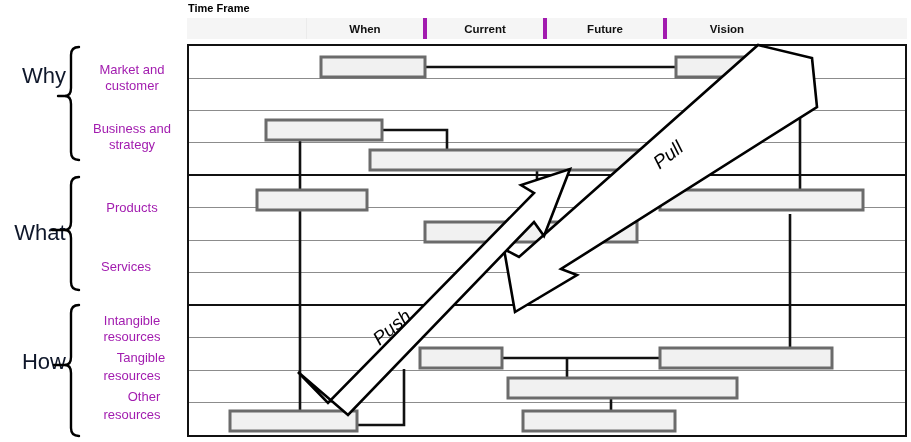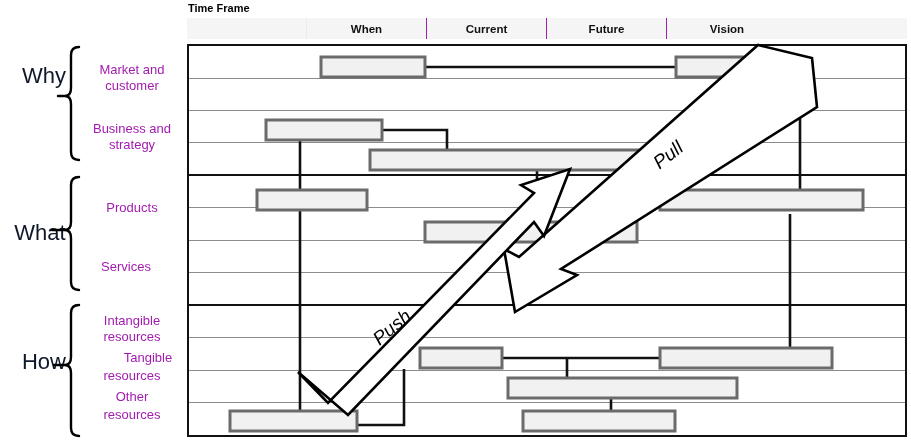--- a/index.html
+++ b/index.html
@@ -10,21 +10,21 @@
 
   
   .tf-caption{position:absolute;left:188px;top:2px;font-size:11px;font-weight:bold;
               letter-spacing:0px;line-height:13px;}
 
   
   .hdr{position:absolute;left:187px;top:18px;width:720px;height:21px;
        display:flex;background:#f5f5f5;}
   .hdr-cell{flex:0 0 auto;display:flex;align-items:center;justify-content:center;
             font-size:11.5px;font-weight:bold;color:#111;
-            border-right:1px solid #a21caf;box-sizing:border-box;height:21px;}
+            border-right:4px solid #a21caf;box-sizing:border-box;height:21px;}
   .hdr-cell.blank{border-right:1px solid #ebebeb;}
   .hdr-cell:last-child{border-right:none;}
 
   
   .grid{position:absolute;left:187px;top:44px;width:720px;height:393px;
         border:2px solid #111;box-sizing:border-box;background:#fff;}
   .grow{box-sizing:border-box;border-bottom:1px solid #8c8c8c;}
   .grow.thick{border-bottom:2px solid #111;}
   .grow.last{border-bottom:none;}
 
@@ -83,24 +83,24 @@
 
   <div class="sub-lab" style="left:80px;top:121px;">Business and</div>
   <div class="sub-lab" style="left:80px;top:129px;margin-top:8px;">strategy</div>
 
   <div class="sub-lab" style="left:80px;top:200px;">Products</div>
   <div class="sub-lab" style="left:74px;top:259px;">Services</div>
 
   <div class="sub-lab" style="left:80px;top:313px;">Intangible</div>
   <div class="sub-lab" style="left:80px;top:329px;">resources</div>
 
-  <div class="sub-lab" style="left:96px;top:350px;">Tangible</div>
+  <div class="sub-lab" style="left:89px;top:350px;">Tangible</div>
   <div class="sub-lab" style="left:80px;top:368px;">resources</div>
 
-  <div class="sub-lab" style="left:80px;top:389px;">Other</div>
+  <div class="sub-lab" style="left:92px;top:389px;">Other</div>
   <div class="sub-lab" style="left:80px;top:407px;">resources</div>
 
   <svg class="ov" viewBox="0 0 911 442">
 
     <path class="brace" d="M 79,47 Q 71,47 71,55 L 71,88 Q 71,96 65,96 Q 71,96 71,104 L 71,152 Q 71,160 79,160"></path>
     <path class="brace" d="M 79,177 Q 71,177 71,185 L 71,222 Q 71,230 65,230 Q 71,230 71,238 L 71,282 Q 71,290 79,290"></path>
     <path class="brace" d="M 79,305 Q 71,305 71,313 L 71,357 Q 71,365 65,365 Q 71,365 71,373 L 71,428 Q 71,436 79,436"></path>
     <line class="brace" x1="58" y1="96" x2="65" y2="96"></line>
     <line class="brace" x1="52" y1="230" x2="65" y2="230"></line>
     <line class="brace" x1="54" y1="365" x2="65" y2="365"></line>

